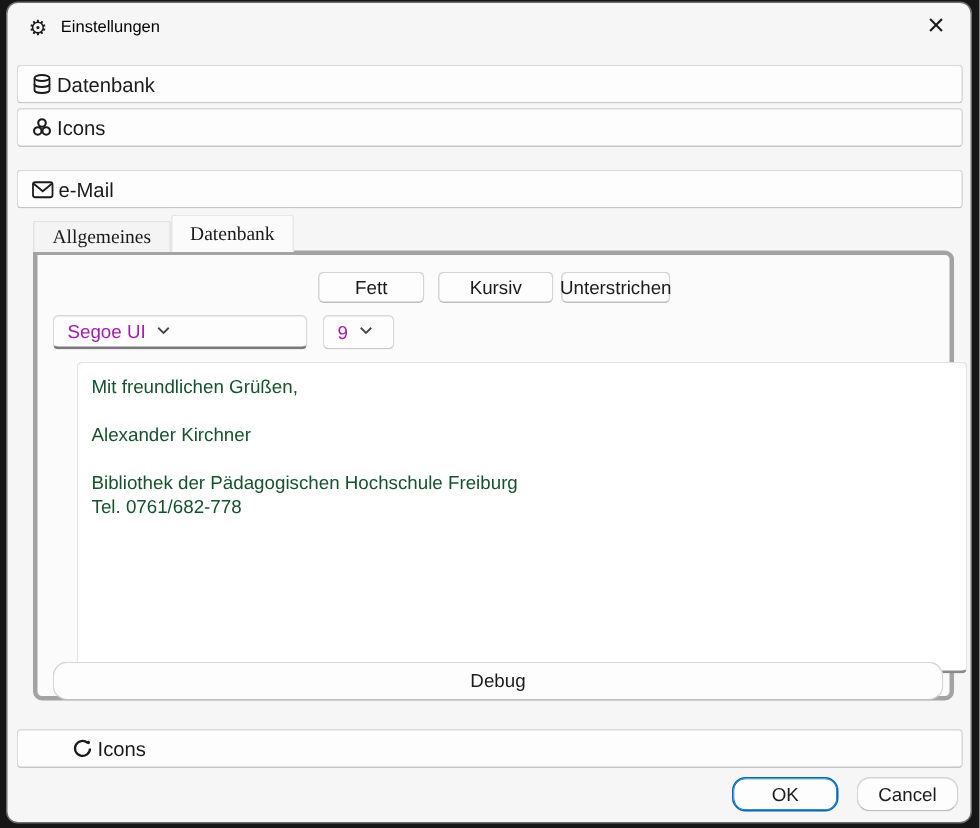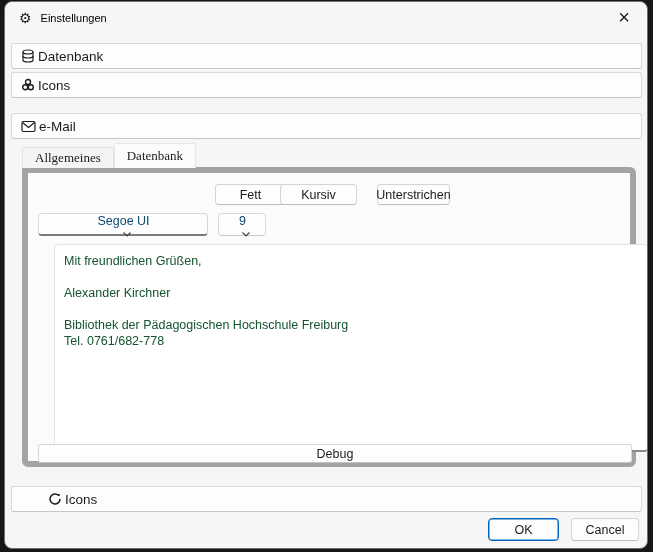--- a/index.html
+++ b/index.html
@@ -62,67 +62,67 @@
     background:#fbfbfb; height:25px;
     border:1px solid #e7e7e7; border-bottom:none;
     border-top-left-radius:2px; border-top-right-radius:2px;
     position:relative; z-index:4;
   }
   .tab.inactive { border-radius:2px 2px 0 0; color:#1b1b1b; }
   
   .tab-panel {
     position:absolute; left:17px; top:165px; width:614px; height:300px;
     background:#fbfbfb;
-    border:6px solid #a3a3a3;
+    border:3px solid #a3a3a3;
     border-radius:0 6px 6px 6px;
     z-index:2;
   }
   .fmt-btn {
     position:absolute; top:11px; height:21px;
     background:#fdfdfd; border:1px solid #d4d4d4; border-bottom-color:#bdbdbd;
     border-radius:4px; font-size:12.5px; color:#1b1b1b;
     display:flex; align-items:center; justify-content:center;
     font-family:"Liberation Sans","DejaVu Sans",sans-serif;
   }
   #btn-fett  { left:187px; width:71px; }
-  #btn-kursiv{ left:252px; width:77px; }
+  #btn-kursiv{ left:267px; width:77px; }
   #btn-unterstrichen { left:349px; width:73px; }
   .combo {
     position:absolute; top:40px; height:23px;
     background:#fdfdfd; border:1px solid #d9d9d9;
     border-bottom:2px solid #7a7a7a;
     border-radius:4px;
     display:flex; align-items:center; justify-content:flex-start;
-    font-size:12.5px; padding:0 8px 0 9px; color:#0c4a6e;flex-direction:column;
+    font-size:12.5px; padding:0 8px 0 9px; color:#a21caf;
   }
   #combo-font { left:10px;  width:170px; }
   #combo-size { left:190px; width:48px; border-bottom:1px solid #c9c9c9; }
   .combo .chev { display:block; margin-left:6px; }
   
   .sig-area {
     position:absolute; left:26px; top:71px; width:594px; height:208px;
     background:#ffffff;
     border:1px solid #e3e3e3; border-bottom:2px solid #8a8a8a;
     border-radius:4px;
     resize:none; outline:none;
     font-family:"Liberation Sans","DejaVu Sans",sans-serif;
     font-size:12.5px; line-height:16px; color:#14532d;
     padding:8px 9px;
     white-space:pre-wrap; overflow:hidden;
   }
   .debug-btn {
-    position:absolute; left:10px; top:271px; width:594px; height:19px;
+    position:absolute; left:10px; top:271px; width:594px; height:26px;
     background:#fdfdfd; border:1px solid #d7d7d7; border-bottom-color:#c2c2c2;
-    border-radius:3px; font-size:12.5px; color:#1b1b1b;
+    border-radius:10px; font-size:12.5px; color:#1b1b1b;
     display:flex; align-items:center; justify-content:center;
   }
   
   .footer-btn {
     position:absolute; top:516px; height:23px;
-    border-radius:4px; font-size:12.5px;
+    border-radius:9px; font-size:12.5px;
     display:flex; align-items:center; justify-content:center;
     background:#fdfdfd; color:#1b1b1b;
   }
   #btn-ok {
     left:483px; width:71px;
     border:1px solid #0067c0;
     box-shadow:0 0 0 0.5px #0067c0 inset;
   }
   #btn-cancel {
     left:566px; width:68px;

